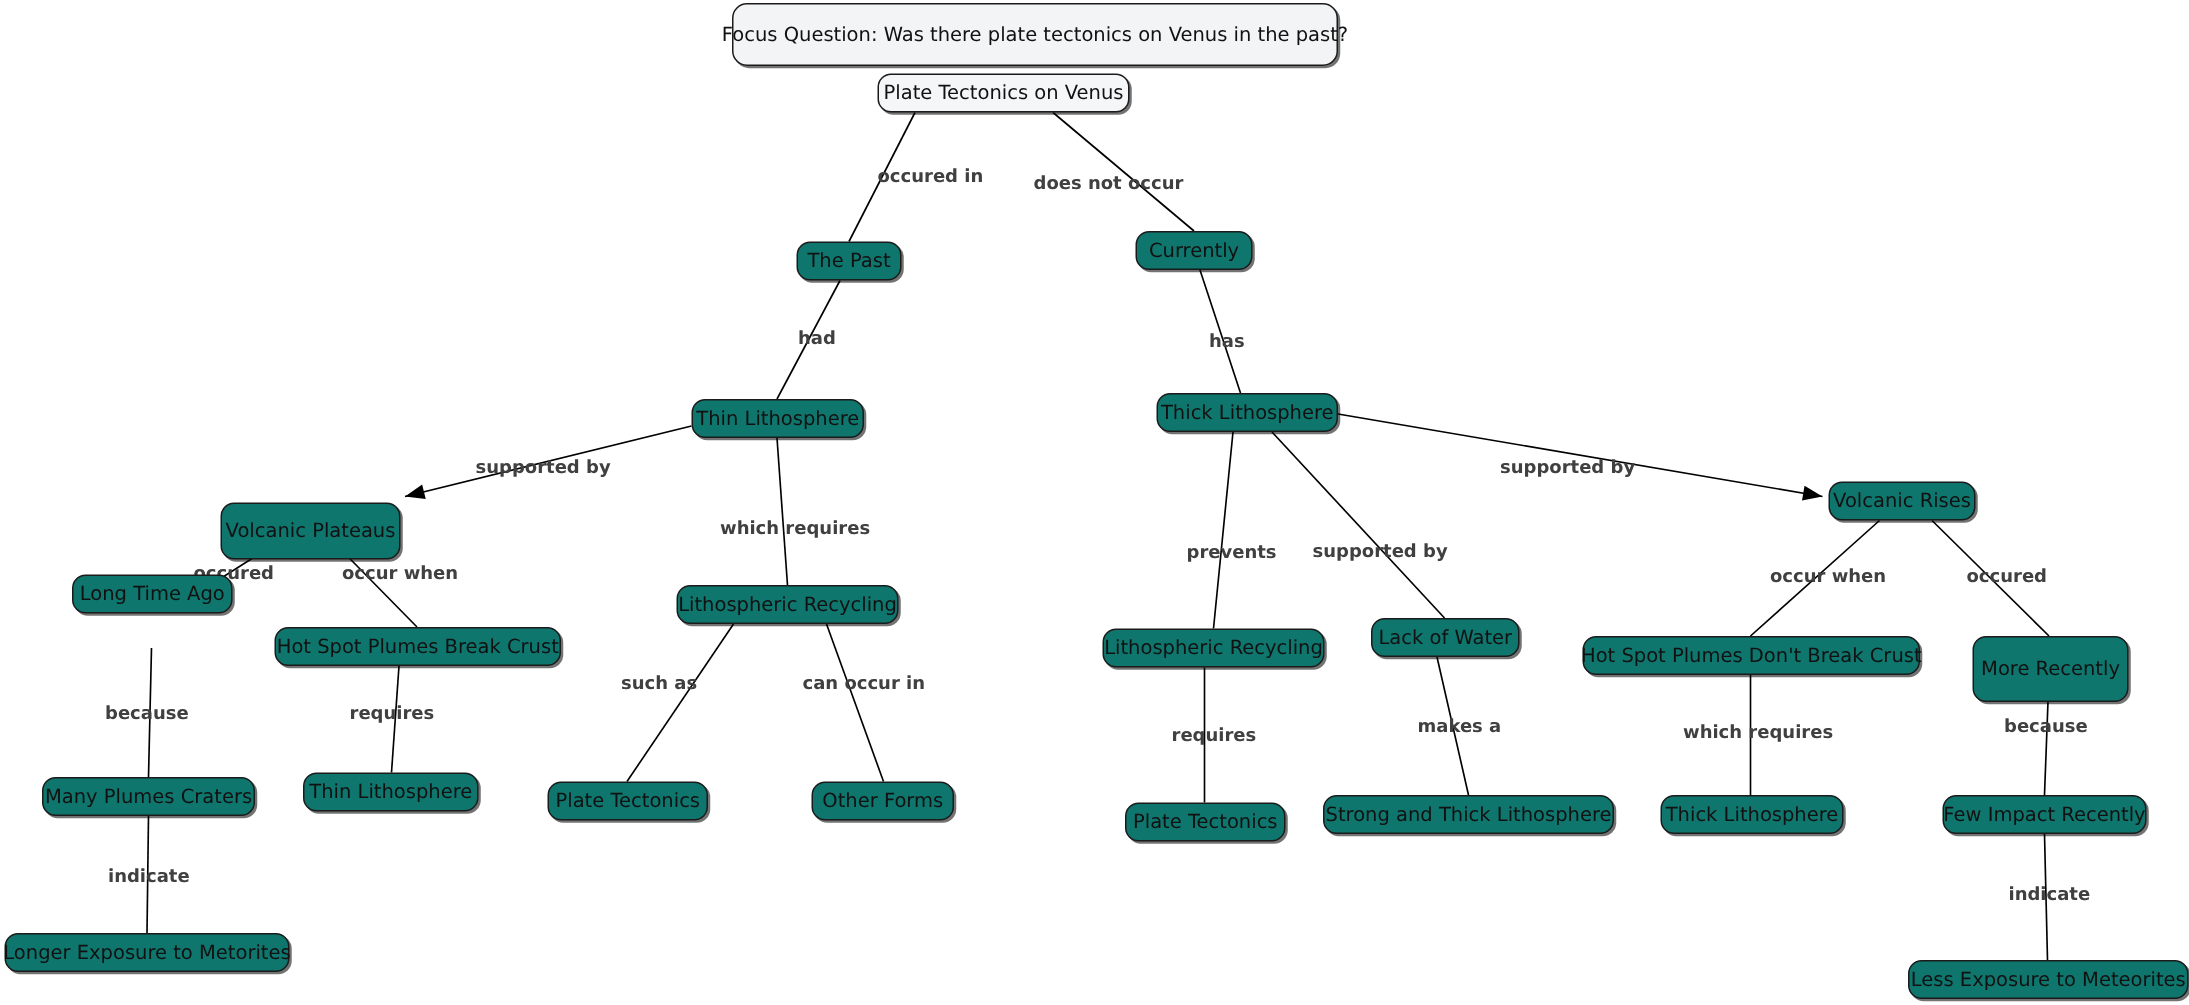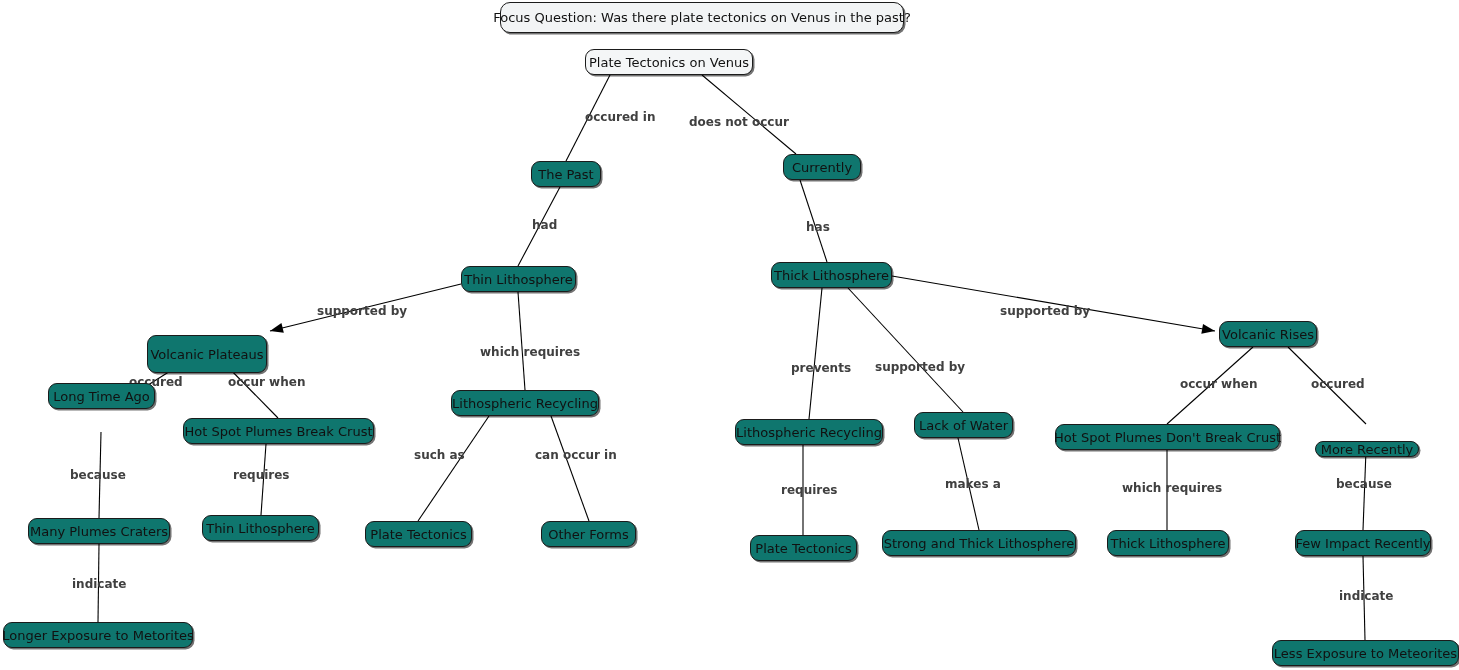--- a/index.html
+++ b/index.html
@@ -118,35 +118,35 @@
     <div class="edge-label" style="left: 70px; top: 469px;">because</div>
     <div class="edge-label" style="left: 233px; top: 469px;">requires</div>
     <div class="edge-label" style="left: 781px; top: 484px;">requires</div>
     <div class="edge-label" style="left: 945px; top: 478px;">makes a</div>
     <div class="edge-label" style="left: 1180px; top: 378px;">occur when</div>
     <div class="edge-label" style="left: 1311px; top: 378px;">occured</div>
     <div class="edge-label" style="left: 1122px; top: 482px;">which requires</div>
     <div class="edge-label" style="left: 1336px; top: 478px;">because</div>
     <div class="edge-label" style="left: 72px; top: 578px;">indicate</div>
     <div class="edge-label" style="left: 1339px; top: 590px;">indicate</div>
-    <div class="node focus" style="left: 500px; top: 2px; width: 404px; height: 31px;">Focus Question: Was there plate tectonics on Venus in the past?</div>
+    <div class="node focus" style="left: 488px; top: 2px; width: 404px; height: 42px;">Focus Question: Was there plate tectonics on Venus in the past?</div>
     <div class="node plain" style="left: 585px; top: 49px; width: 168px; height: 26px;">Plate Tectonics on Venus</div>
     <div class="node" style="left: 531px; top: 161px; width: 70px; height: 26px;">The Past</div>
-    <div class="node" style="left: 757px; top: 154px; width: 78px; height: 26px; margin-left: 26px;">Currently</div>
+    <div class="node" style="left: 757px; top: 154px; width: 78px; height: 26px;">Currently</div>
     <div class="node" style="left: 461px; top: 266px; width: 115px; height: 26px;">Thin Lithosphere</div>
     <div class="node" style="left: 771px; top: 262px; width: 121px; height: 26px;">Thick Lithosphere</div>
     <div class="node" style="left: 147px; top: 335px; width: 120px; height: 38px;">Volcanic Plateaus</div>
     <div class="node" style="left: 1219px; top: 321px; width: 98px; height: 26px;">Volcanic Rises</div>
     <div class="node" style="left: 451px; top: 390px; width: 148px; height: 26px;">Lithospheric Recycling</div>
     <div class="node" style="left: 48px; top: 383px; width: 107px; height: 26px;">Long Time Ago</div>
     <div class="node" style="left: 183px; top: 418px; width: 191px; height: 26px;">Hot Spot Plumes Break Crust</div>
     <div class="node" style="left: 735px; top: 419px; width: 148px; height: 26px;">Lithospheric Recycling</div>
     <div class="node" style="left: 914px; top: 412px; width: 99px; height: 26px;">Lack of Water</div>
     <div class="node" style="left: 1055px; top: 424px; width: 225px; height: 26px;">Hot Spot Plumes Don't Break Crust</div>
-    <div class="node" style="left: 1315px; top: 441px; width: 104px; height: 16px;">More Recently</div>
+    <div class="node" style="left: 1315px; top: 424px; width: 104px; height: 44px;">More Recently</div>
     <div class="node" style="left: 28px; top: 518px; width: 142px; height: 26px;">Many Plumes Craters</div>
     <div class="node" style="left: 202px; top: 515px; width: 117px; height: 26px;">Thin Lithosphere</div>
     <div class="node" style="left: 365px; top: 521px; width: 107px; height: 26px;">Plate Tectonics</div>
     <div class="node" style="left: 541px; top: 521px; width: 95px; height: 26px;">Other Forms</div>
     <div class="node" style="left: 750px; top: 535px; width: 107px; height: 26px;">Plate Tectonics</div>
     <div class="node" style="left: 882px; top: 530px; width: 194px; height: 26px;">Strong and Thick Lithosphere</div>
     <div class="node" style="left: 1107px; top: 530px; width: 122px; height: 26px;">Thick Lithosphere</div>
     <div class="node" style="left: 1295px; top: 530px; width: 136px; height: 26px;">Few Impact Recently</div>
     <div class="node" style="left: 3px; top: 622px; width: 190px; height: 26px;">Longer Exposure to Metorites</div>
     <div class="node" style="left: 1272px; top: 640px; width: 187px; height: 26px;">Less Exposure to Meteorites</div>

